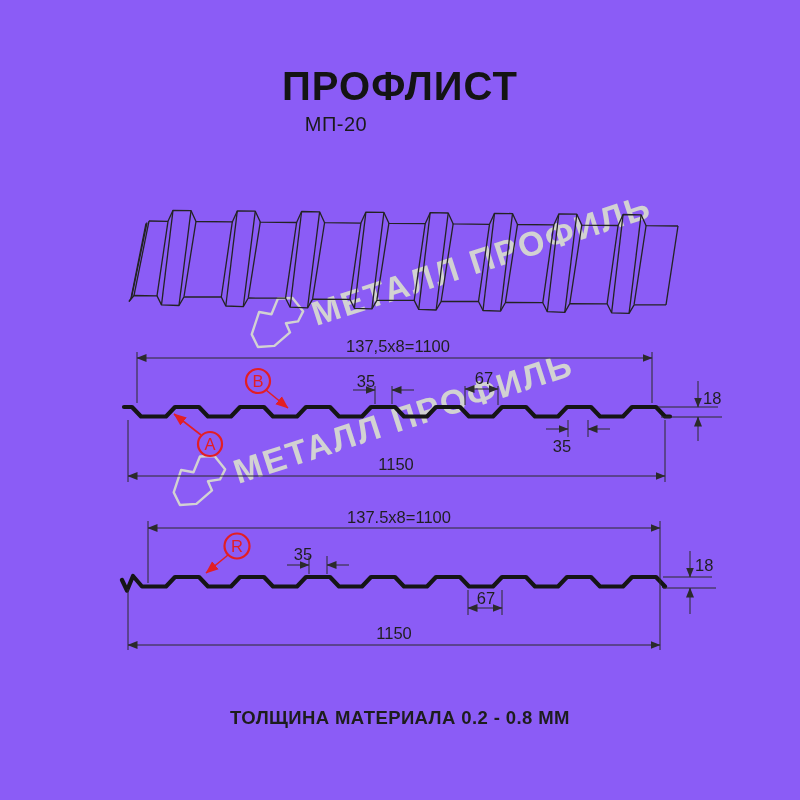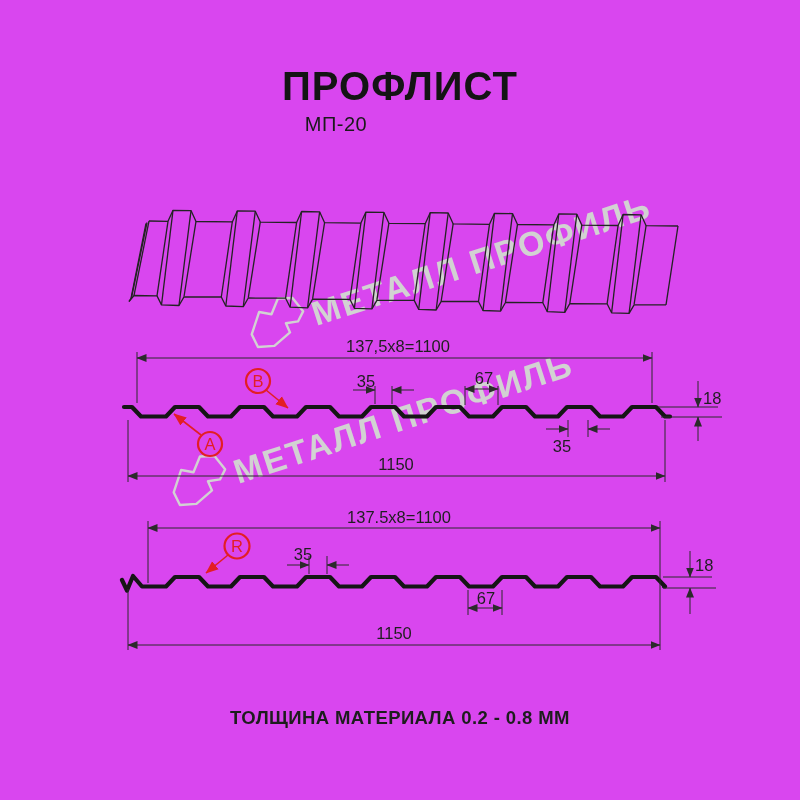--- a/index.html
+++ b/index.html
@@ -1,16 +1,16 @@
 <!DOCTYPE html>
 <html><head>
 <meta charset="utf-8">
 <style>
   html,body{margin:0;padding:0;background:#ffffff;}
-  .page{position:relative;width:800px;height:800px;background:#d946ef;overflow:hidden;
+  .page{position:relative;width:800px;height:800px;background:#8b5cf6;overflow:hidden;
         font-family:"Liberation Sans",sans-serif;}
   .title{position:absolute;left:0;top:64px;width:800px;text-align:center;
          font-size:40px;font-weight:700;letter-spacing:1px;color:#141414;}
   .subtitle{position:absolute;left:0;top:113px;width:672px;text-align:center;
          font-size:20px;font-weight:400;letter-spacing:.5px;color:#1a1a1a;}
   .footer-note{position:absolute;left:0;top:707px;width:800px;text-align:center;
          font-size:18.5px;font-weight:600;letter-spacing:.4px;color:#1d1d1d;}
   svg{position:absolute;left:0;top:0;font-family:"Liberation Sans",sans-serif;}
   .dim{stroke:#2b2b2b;stroke-width:1;fill:none;}
   .dimtxt{fill:#1f1f1f;font-size:16.5px;}

